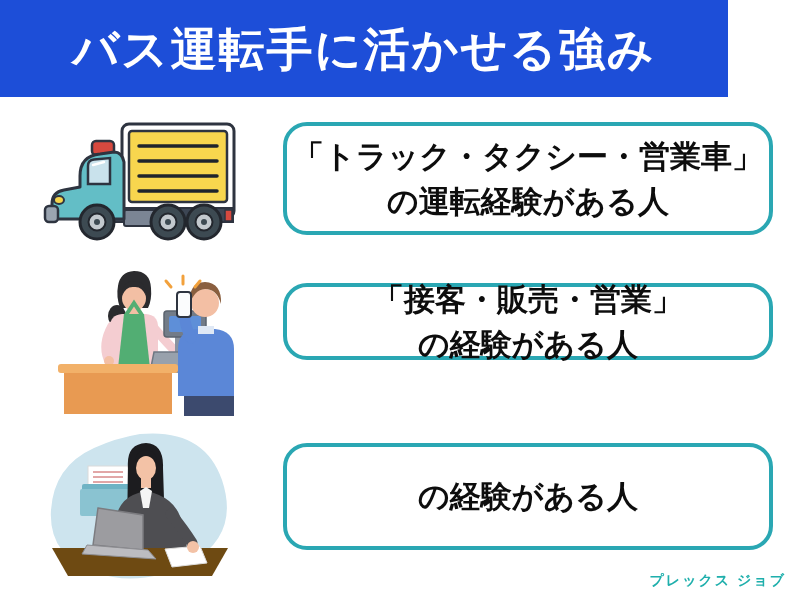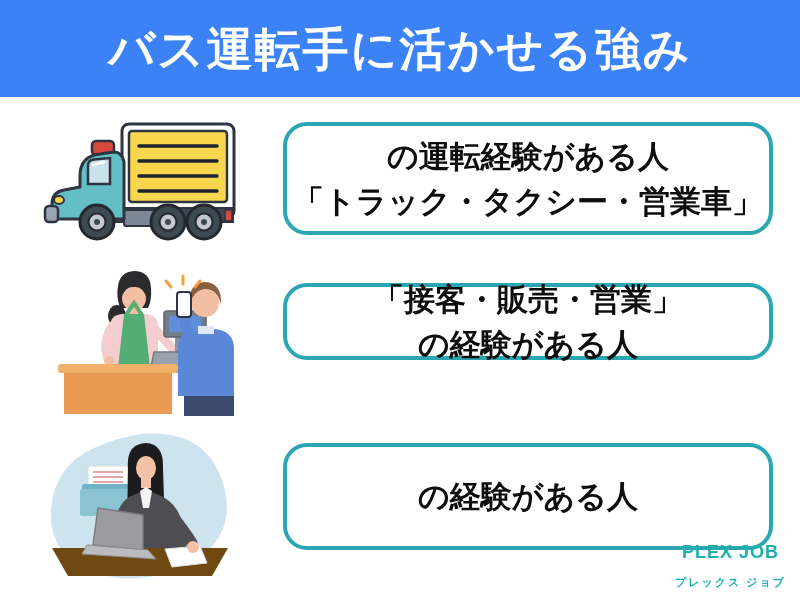--- a/index.html
+++ b/index.html
@@ -2,22 +2,22 @@
 <html lang="ja"><head>
 <meta charset="utf-8">
 <style>
   html,body{margin:0;padding:0;background:#fff;}
   .stage{
     position:relative;width:800px;height:600px;overflow:hidden;background:#fff;
     font-family:"Liberation Sans","DejaVu Sans",sans-serif;
   }
   
   .banner{
-    position:absolute;left:0;top:0;width:800px;height:97px;
-    background:#3b82f6;display:flex;align-items:center;justify-content:center;
+    position:absolute;left:0;top:0;width:728px;height:97px;
+    background:#1d4ed8;display:flex;align-items:center;justify-content:center;
   }
   .banner h1{
     margin:0;color:#fff;font-size:46px;font-weight:bold;letter-spacing:2px;line-height:1;
   }
   
   .strength-box{
     position:absolute;left:283px;width:490px;box-sizing:border-box;
     background:#fff;border:4px solid #2aa7b3;border-radius:24px;
     display:flex;flex-direction:column;align-items:center;justify-content:center;
   }
@@ -30,21 +30,21 @@
   
   .illus{position:absolute;}
   #illus-1{left:36px;top:118px;}
   #illus-2{left:38px;top:256px;}
   #illus-3{left:42px;top:428px;}
   
   .brand{
     position:absolute;right:14px;bottom:10px;text-align:center;color:#1fafac;
   }
   .brand .main{font-size:18px;font-weight:bold;letter-spacing:1px;line-height:1.1;}
-  .brand .sub{font-size:11px;font-weight:bold;letter-spacing:2px;margin-top:12px;}
+  .brand .sub{font-size:14px;font-weight:bold;letter-spacing:2px;margin-top:12px;}
 </style>
 </head>
 <body>
 
 <div class="stage">
 
   <div class="banner">
     <h1>バス運転手に活かせる強み</h1>
   </div>
 
@@ -79,22 +79,22 @@
       <circle cx="132" cy="104" r="17" fill="#3d4a52" stroke="#23272e" stroke-width="3"></circle>
       <circle cx="132" cy="104" r="8.5" fill="#c3c9ce" stroke="#23272e" stroke-width="2"></circle>
       <circle cx="132" cy="104" r="3" fill="#3d4a52"></circle>
       <circle cx="168" cy="104" r="17" fill="#3d4a52" stroke="#23272e" stroke-width="3"></circle>
       <circle cx="168" cy="104" r="8.5" fill="#c3c9ce" stroke="#23272e" stroke-width="2"></circle>
       <circle cx="168" cy="104" r="3" fill="#3d4a52"></circle>
     </g>
   </svg>
 
   <div id="box-1" class="strength-box">
+    <div class="line">「トラック・タクシー・営業車」</div>
     <div class="line">の運転経験がある人</div>
-    <div class="line">「トラック・タクシー・営業車」</div>
   </div>
 
   <svg id="illus-2" class="illus" width="208" height="160" viewBox="0 0 208 160" aria-hidden="true">
 
     <path d="M80,30 Q82,16 96,15 Q112,15 113,32 Q114,44 110,52 L82,52 Q78,40 80,30 Z" fill="#2b2b2e"></path>
     <ellipse cx="79" cy="60" rx="9" ry="11" fill="#2b2b2e"></ellipse>
     <ellipse cx="96" cy="42" rx="12" ry="13" fill="#f3bfa4"></ellipse>
     <path d="M84,40 Q84,25 96,25 Q108,25 108,40 Q104,30 96,31 Q88,30 84,40 Z" fill="#2b2b2e"></path>
     <rect x="91" y="52" width="10" height="8" fill="#f3bfa4"></rect>
     <path d="M72,112 L72,71 Q72,59 84,58 L108,58 Q120,59 120,71 L120,112 Z" fill="#f4cdd1"></path>
@@ -163,17 +163,16 @@
 
     <path d="M123,121 L158,118 L165,135 L130,139 Z" fill="#ffffff" stroke="#dddddd"></path>
     <circle cx="151" cy="119" r="6" fill="#f3c2a6"></circle>
   </svg>
 
   <div id="box-3" class="strength-box">
     <div class="line">の経験がある人</div>
   </div>
 
   <div class="brand">
-    <div class="main">PLEX JOB</div>
     <div class="sub">プレックス ジョブ</div>
   </div>
 
 </div>
 
 </body></html>

